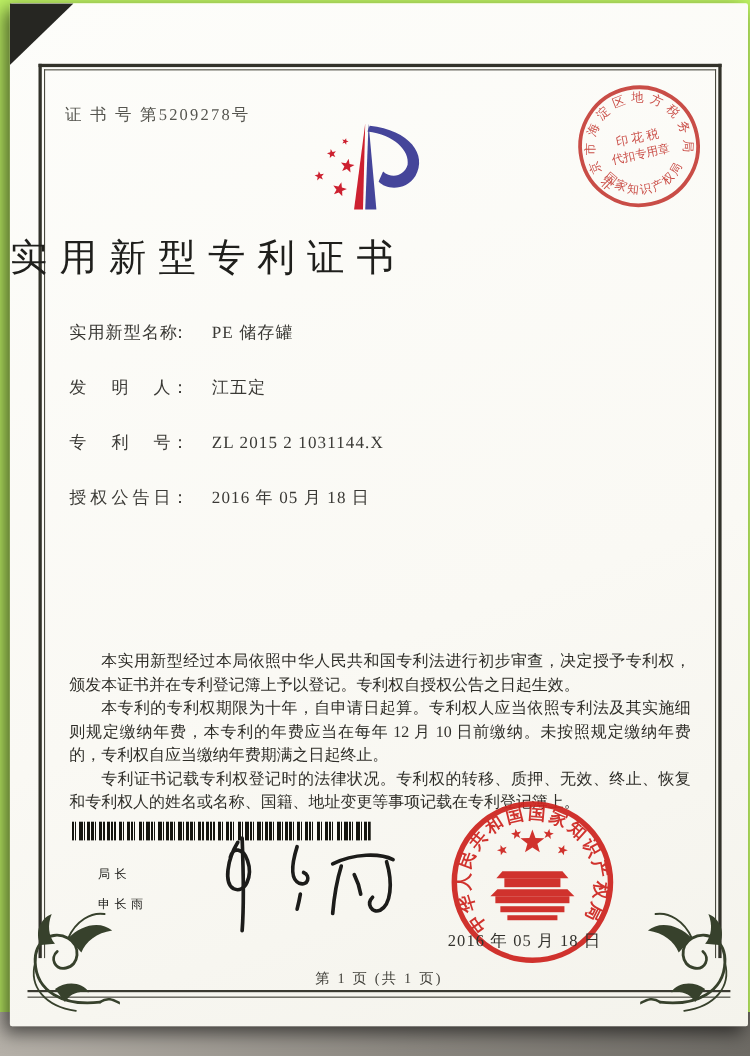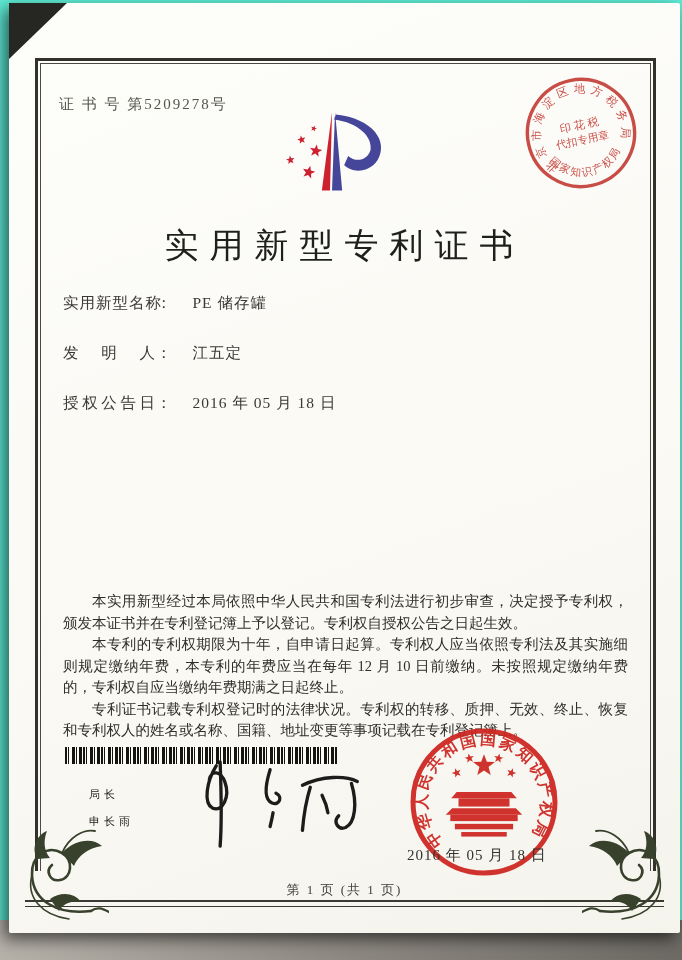--- a/index.html
+++ b/index.html
@@ -1,17 +1,17 @@
 <!DOCTYPE html>
 <html><head>
 <meta charset="utf-8">
 <style>
   html,body{margin:0;padding:0;background:#191916;}
   .photo{position:relative;width:682px;height:960px;overflow:hidden;
-         background:#5eead4;font-family:"Liberation Serif",serif;}
+         background:#bef264;font-family:"Liberation Serif",serif;}
   .photo-floor{position:absolute;left:0;right:0;bottom:0;height:40px;
          background:linear-gradient(90deg,#b5b0a8,#8a867f 55%,#6d6a64);}
   .paper{position:absolute;left:9px;top:3px;right:2px;bottom:27px;
          background:linear-gradient(160deg,#fdfdfa 0%,#faf9f4 60%,#f4f3ec 100%);
          box-shadow:-5px 6px 16px rgba(0,0,0,.6);border-radius:2px;}
   .corner-curl{position:absolute;left:9px;top:3px;width:58px;height:56px;
          background:#14130f;clip-path:polygon(0 0,100% 0,0 100%);opacity:.92;}
   
   .frame{position:absolute;left:26px;right:24px;top:55px;bottom:62px;
          border:3px solid #32322a;border-bottom:none;}
@@ -22,21 +22,21 @@
   .ornament{position:absolute;bottom:8px;width:92px;height:112px;}
   .ornament.left{left:8px;}
   .ornament.right{right:6px;transform:scaleX(-1);}
   
   .cert-no{position:absolute;left:50px;top:92px;font-size:15px;color:#55554f;
          letter-spacing:2px;}
   .tax-stamp{position:absolute;right:24px;top:55px;width:150px;height:150px;
          transform:rotate(-12deg);opacity:.88;}
   .logo{position:absolute;left:50%;top:104px;transform:translateX(-52%);
          width:142px;height:102px;}
-  .title{position:absolute;left:0;right:0;top:220px;text-align:center;
+  .title{position:absolute;left:0;right:0;top:208px;
          font-size:34px;letter-spacing:11px;color:#1f1f1c;font-weight:500;}
   
   .fields{position:absolute;left:54px;top:290px;right:50px;color:#3a3935;}
   .field{margin-bottom:31px;font-size:15.5px;letter-spacing:1px;line-height:19px;
          white-space:nowrap;}
   .field .lbl{display:inline-block;width:6em;text-align:justify;text-align-last:justify;}
   .field .val{margin-left:20px;}
   
   .body-text{position:absolute;left:54px;right:52px;top:588px;color:#2f2e29;
          font-size:14.5px;line-height:21.5px;text-align:justify;}
@@ -132,20 +132,23 @@
     </svg>
 
     <div class="title">实用新型专利证书</div>
 
     <div class="fields">
       <div class="field">
         <span class="lbl">实用新型名称</span><span>：</span><span class="val">PE 储存罐</span>
       </div>
       <div class="field">
         <span class="lbl">发明人</span><span>：</span><span class="val">江五定</span>
+      </div>
+      <div class="field">
+        <span class="lbl">专利号</span><span>：</span><span class="val">ZL 2015 2 1031144.X</span>
       </div>
       <div class="field">
         <span class="lbl">授权公告日</span><span>：</span><span class="val">2016 年 05 月 18 日</span>
       </div>
     </div>
 
     <div class="body-text">
       <p>本实用新型经过本局依照中华人民共和国专利法进行初步审查，决定授予专利权，颁发本证书并在专利登记簿上予以登记。专利权自授权公告之日起生效。</p>
       <p>本专利的专利权期限为十年，自申请日起算。专利权人应当依照专利法及其实施细则规定缴纳年费，本专利的年费应当在每年 12 月 10 日前缴纳。未按照规定缴纳年费的，专利权自应当缴纳年费期满之日起终止。</p>
       <p>专利证书记载专利权登记时的法律状况。专利权的转移、质押、无效、终止、恢复和专利权人的姓名或名称、国籍、地址变更等事项记载在专利登记簿上。</p>

